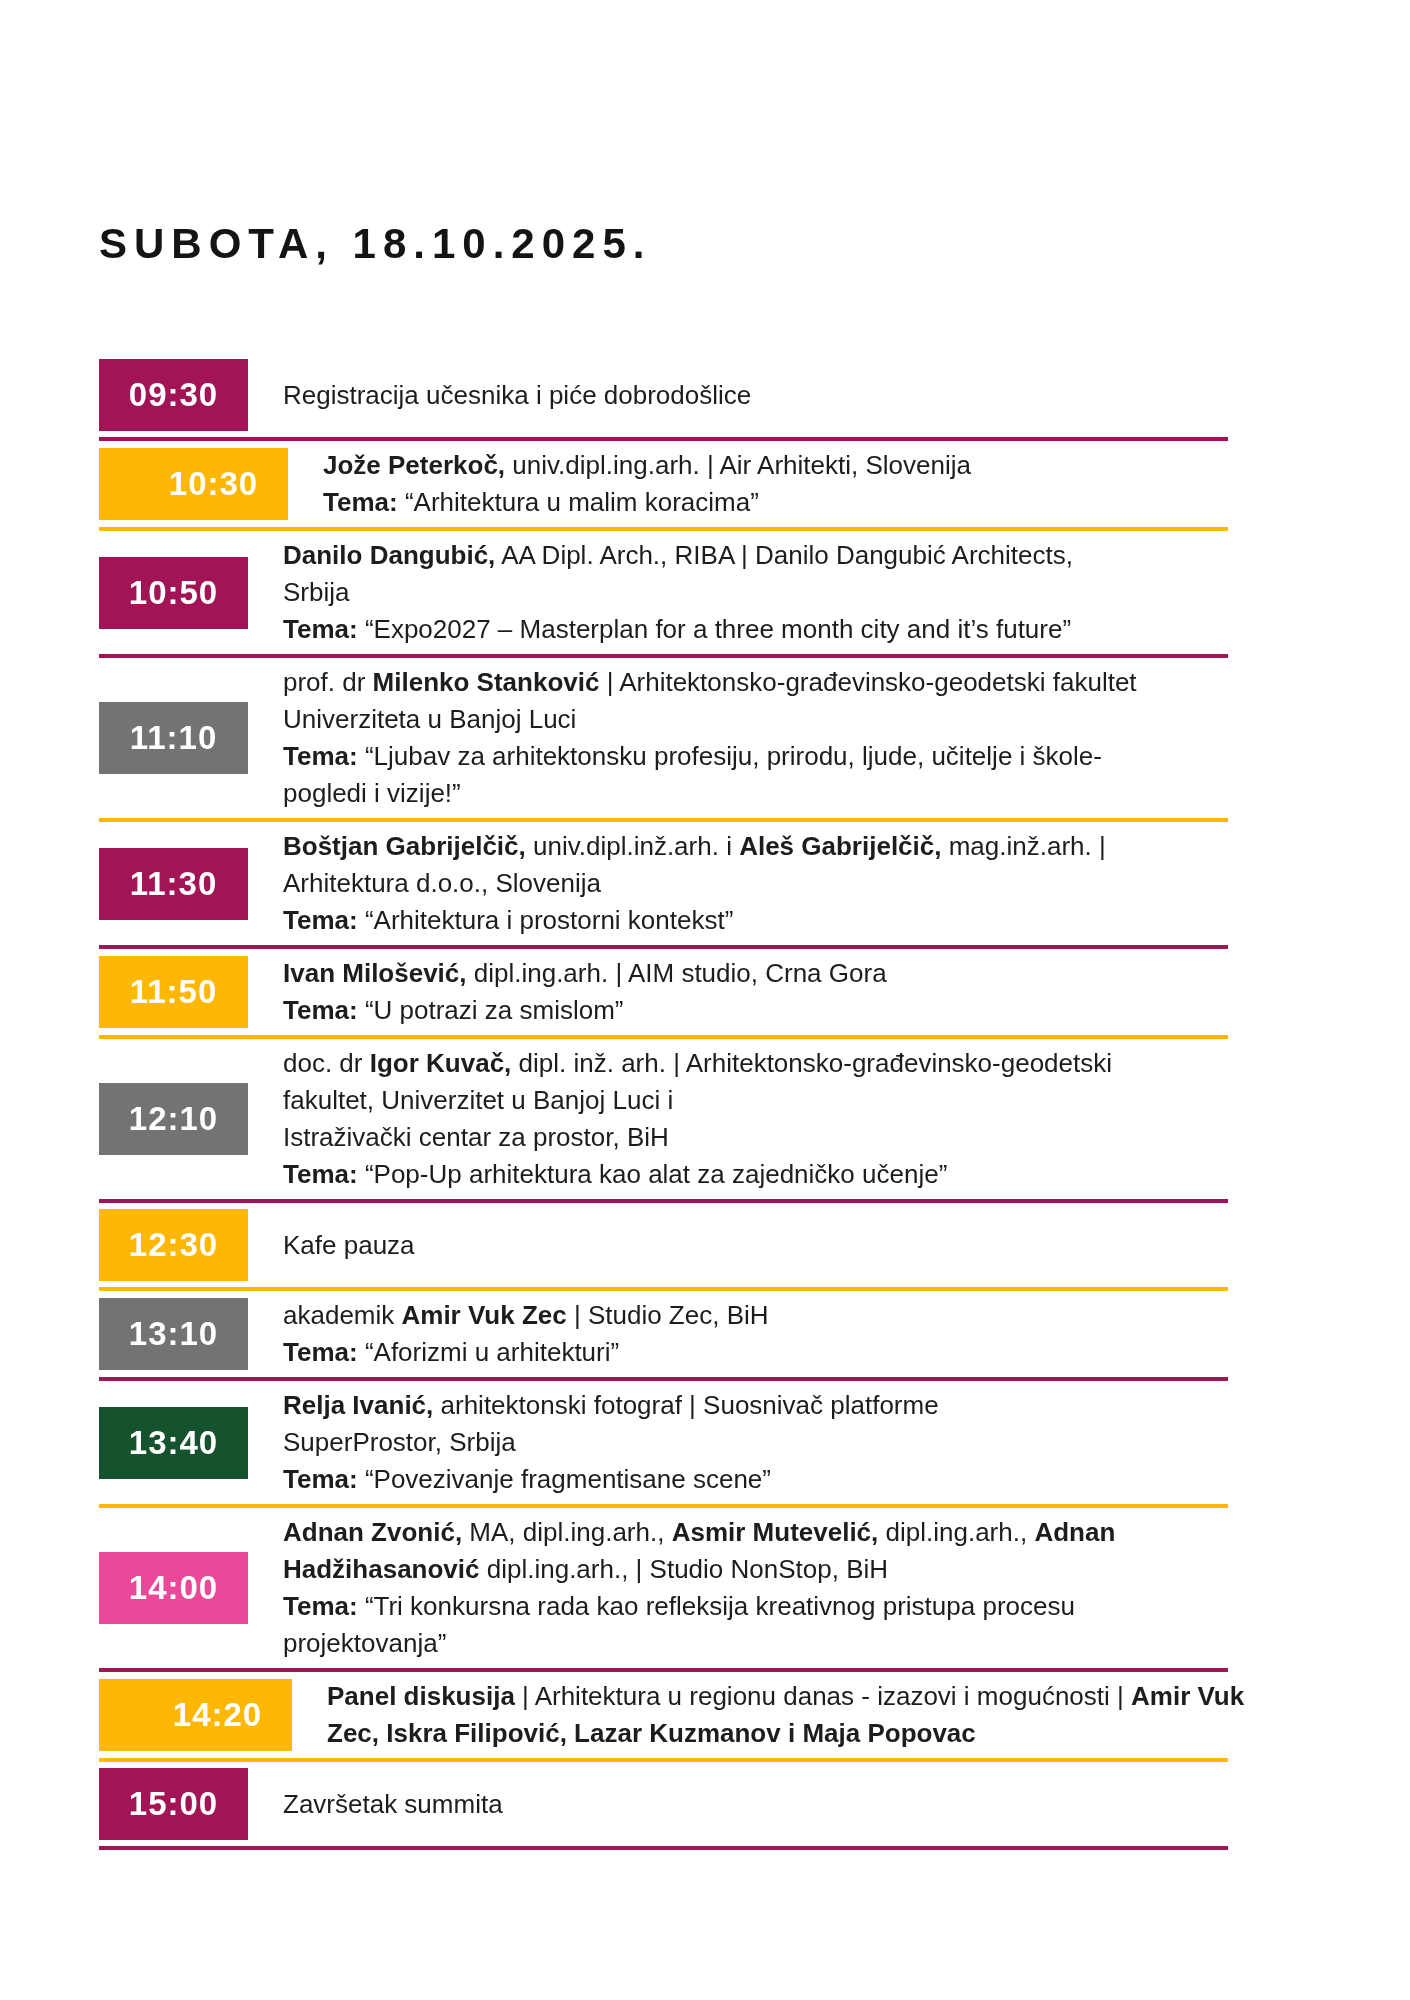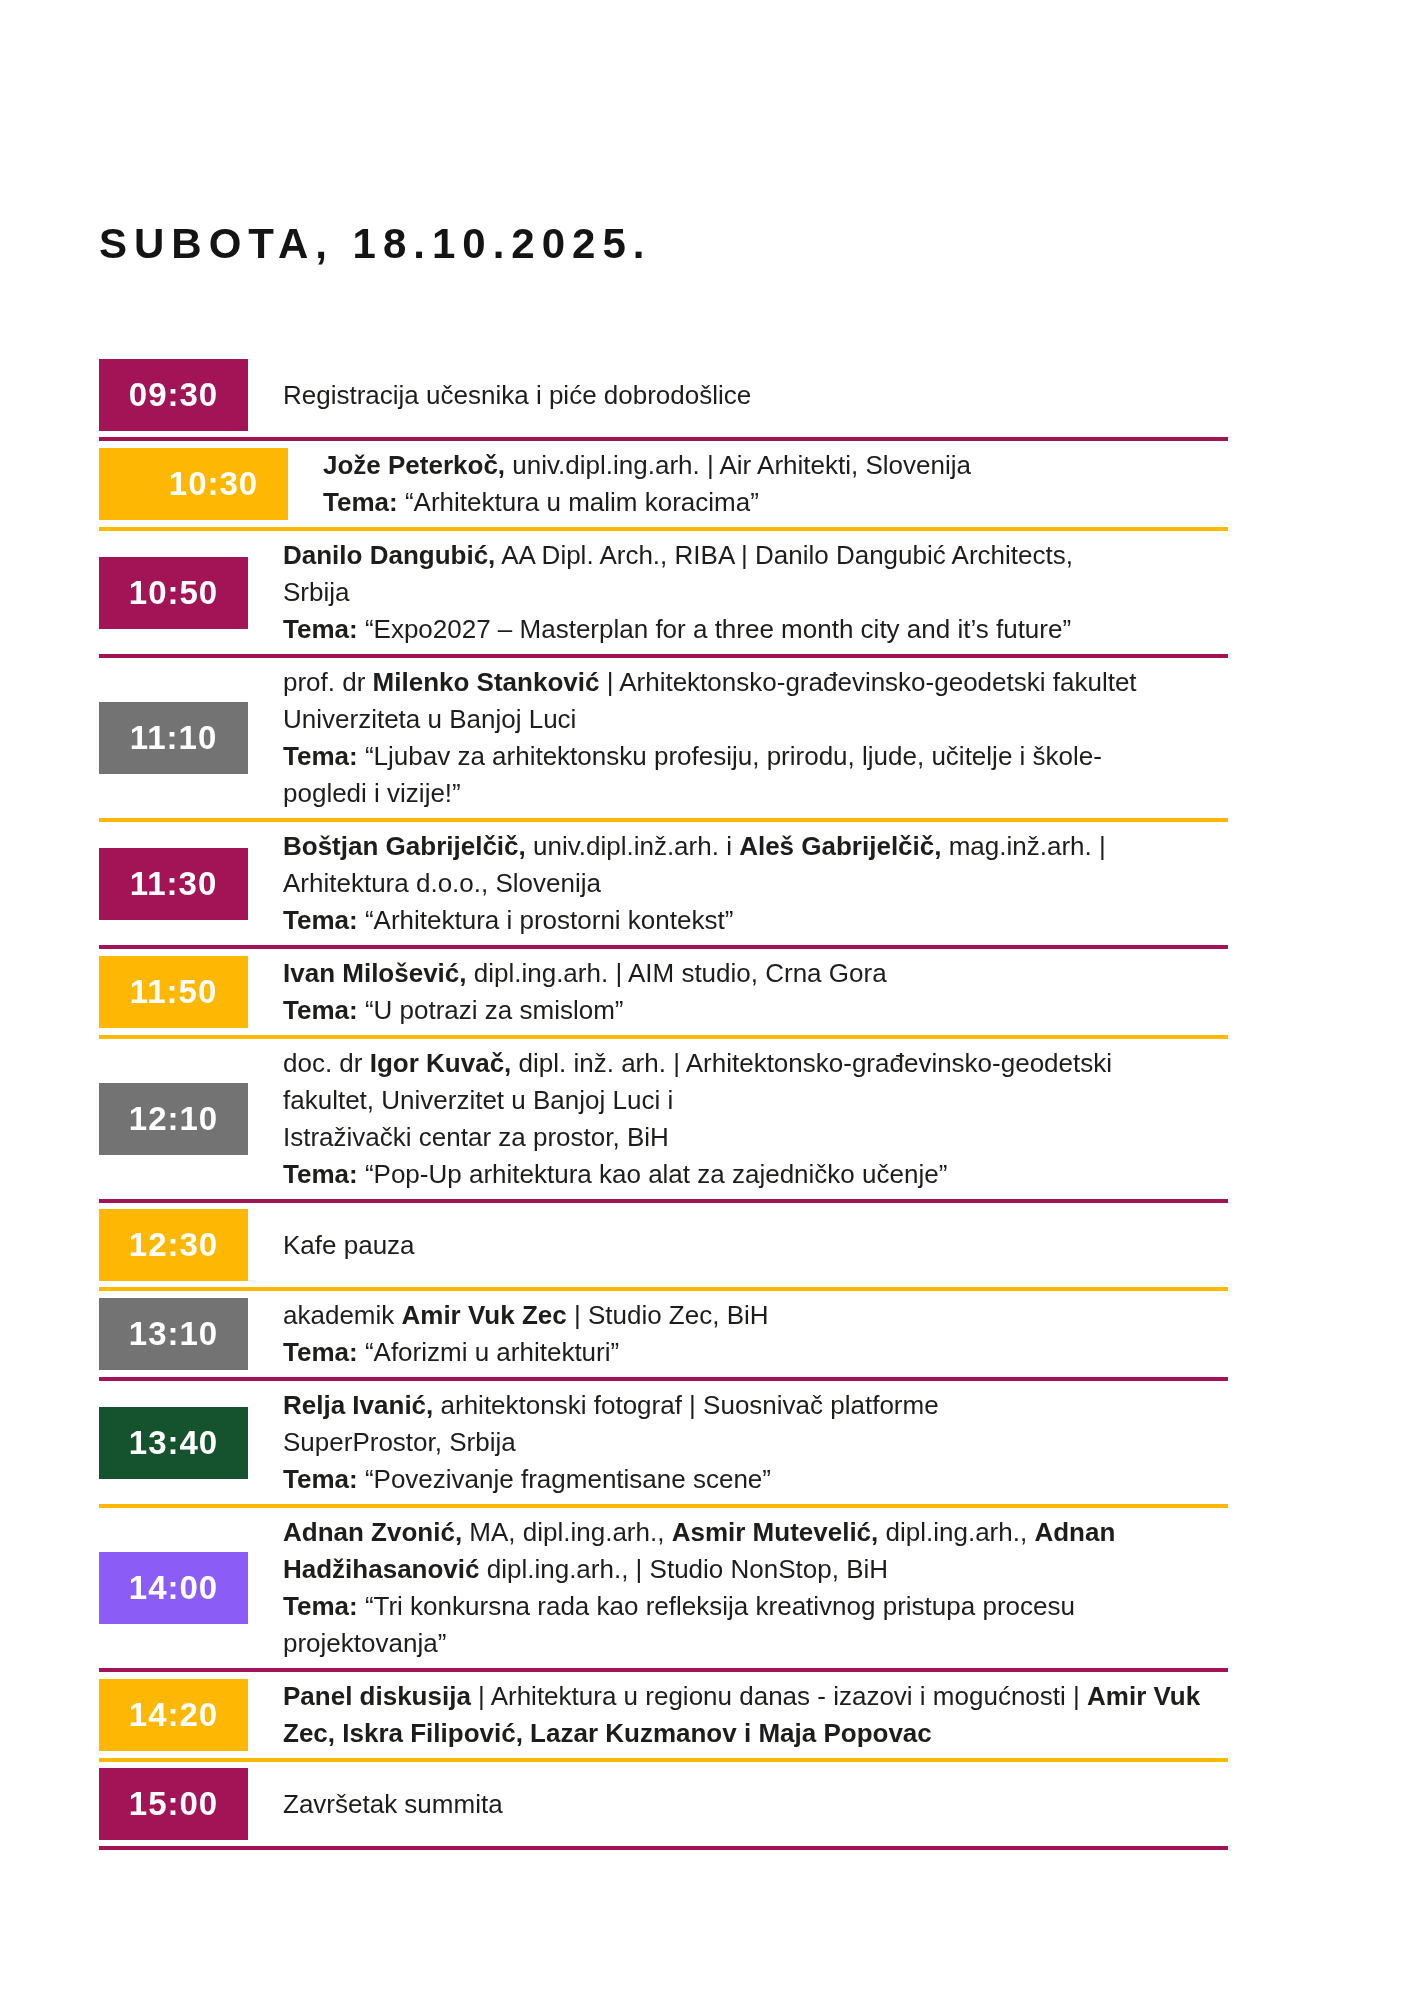--- a/index.html
+++ b/index.html
@@ -161,32 +161,32 @@
     <div class="time-badge" style="background-color: #14532d; text-align: right;">13:40</div>
     <div class="row-text">
           <div class="line"><span class="seg-bold">Relja Ivanić,</span><span class="seg"> arhitektonski fotograf | Suosnivač platforme</span></div>
           <div class="line"><span class="seg">SuperProstor, Srbija</span></div>
           <div class="line"><span class="seg-bold">Tema:</span><span class="seg"> “Povezivanje fragmentisane scene”</span></div>
         </div>
   </div>
   <div class="separator" style="background-color: rgb(254, 183, 3);"></div>
 
   <div class="row">
-    <div class="time-badge" style="background-color: #8b5cf6; text-align: center;">14:00</div>
+    <div class="time-badge" style="background-color: #ec4899; text-align: center;">14:00</div>
     <div class="row-text">
           <div class="line"><span class="seg-bold">Adnan Zvonić,</span><span class="seg"> MA, dipl.ing.arh., </span><span class="seg-bold">Asmir Mutevelić,</span><span class="seg"> dipl.ing.arh., </span><span class="seg-bold">Adnan</span></div>
           <div class="line"><span class="seg-bold">Hadžihasanović</span><span class="seg"> dipl.ing.arh., | Studio NonStop, BiH</span></div>
           <div class="line"><span class="seg-bold">Tema:</span><span class="seg"> “Tri konkursna rada kao refleksija kreativnog pristupa procesu</span></div>
           <div class="line"><span class="seg">projektovanja”</span></div>
         </div>
   </div>
   <div class="separator" style="background-color: rgb(163, 20, 87);"></div>
 
   <div class="row">
-    <div class="time-badge" style="background-color: rgb(254, 183, 3);">14:20</div>
+    <div class="time-badge" style="background-color: rgb(254, 183, 3); padding-left: 44px;">14:20</div>
     <div class="row-text">
           <div class="line"><span class="seg-bold">Panel diskusija</span><span class="seg"> | Arhitektura u regionu danas - izazovi i mogućnosti | </span><span class="seg-bold">Amir Vuk</span></div>
           <div class="line"><span class="seg-bold">Zec, Iskra Filipović, Lazar Kuzmanov i Maja Popovac</span></div>
         </div>
   </div>
   <div class="separator" style="background-color: rgb(254, 183, 3);"></div>
 
   <div class="row">
     <div class="time-badge" style="background-color: rgb(163, 20, 87);">15:00</div>
     <div class="row-text">

